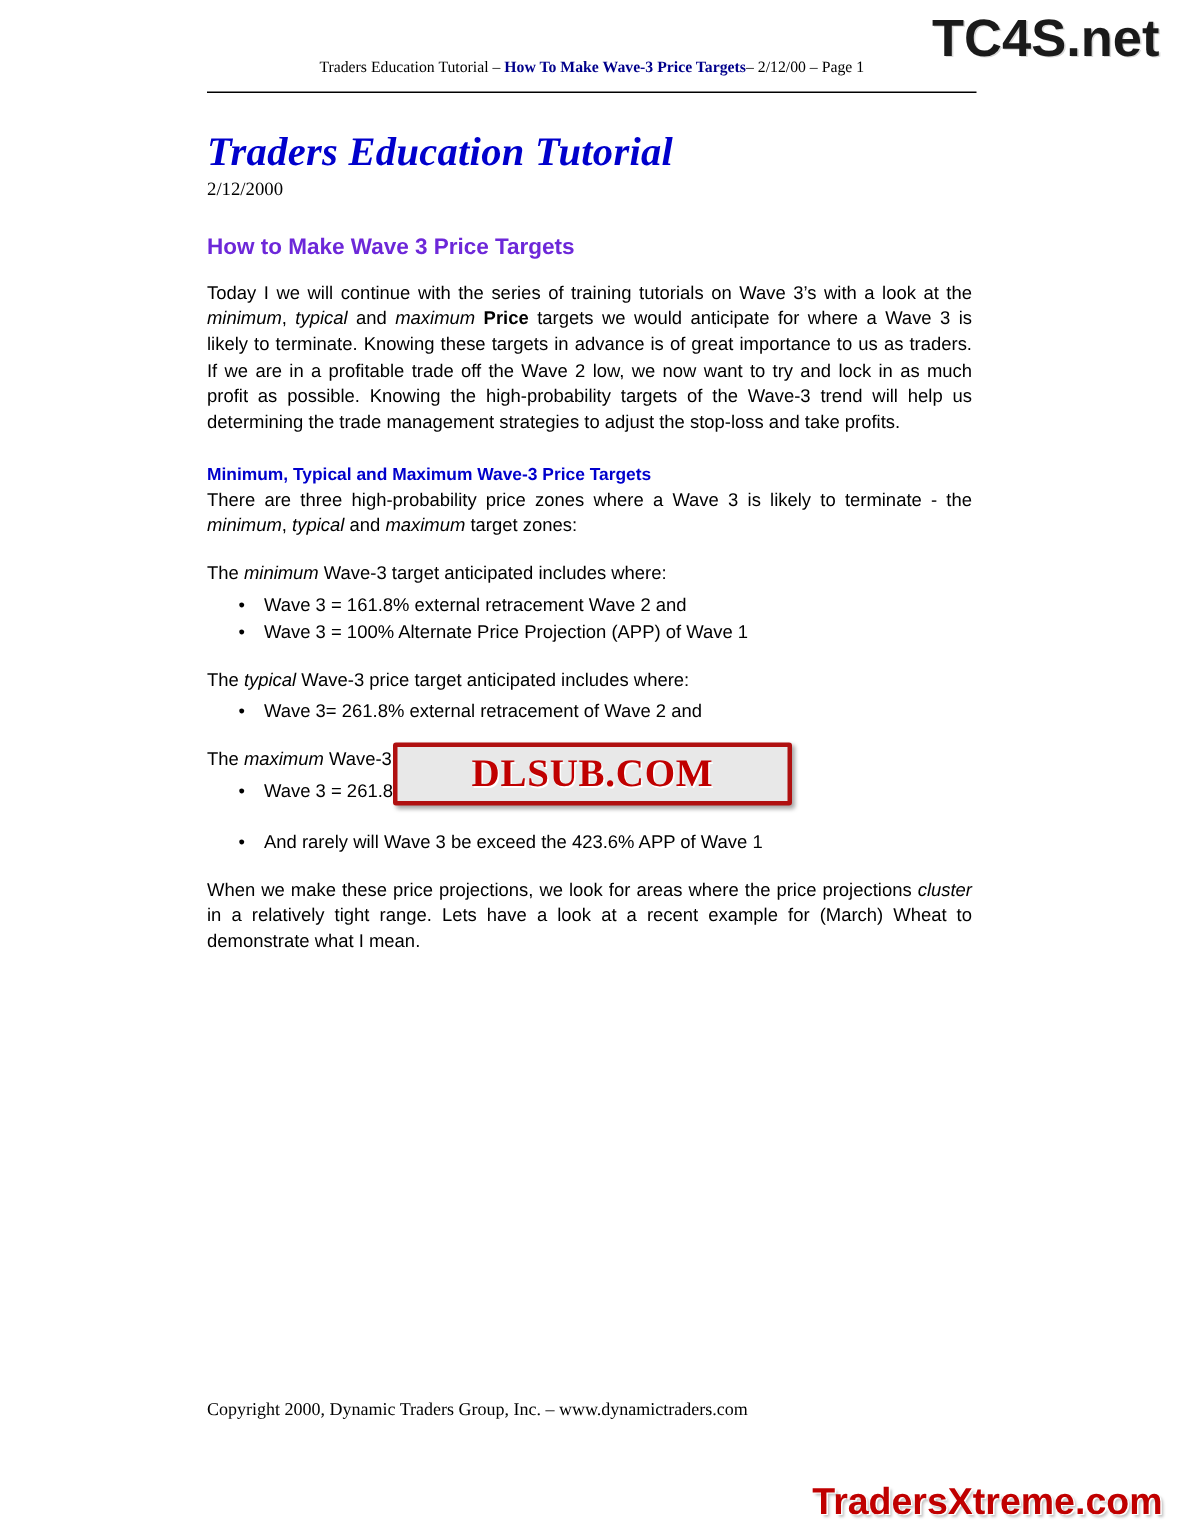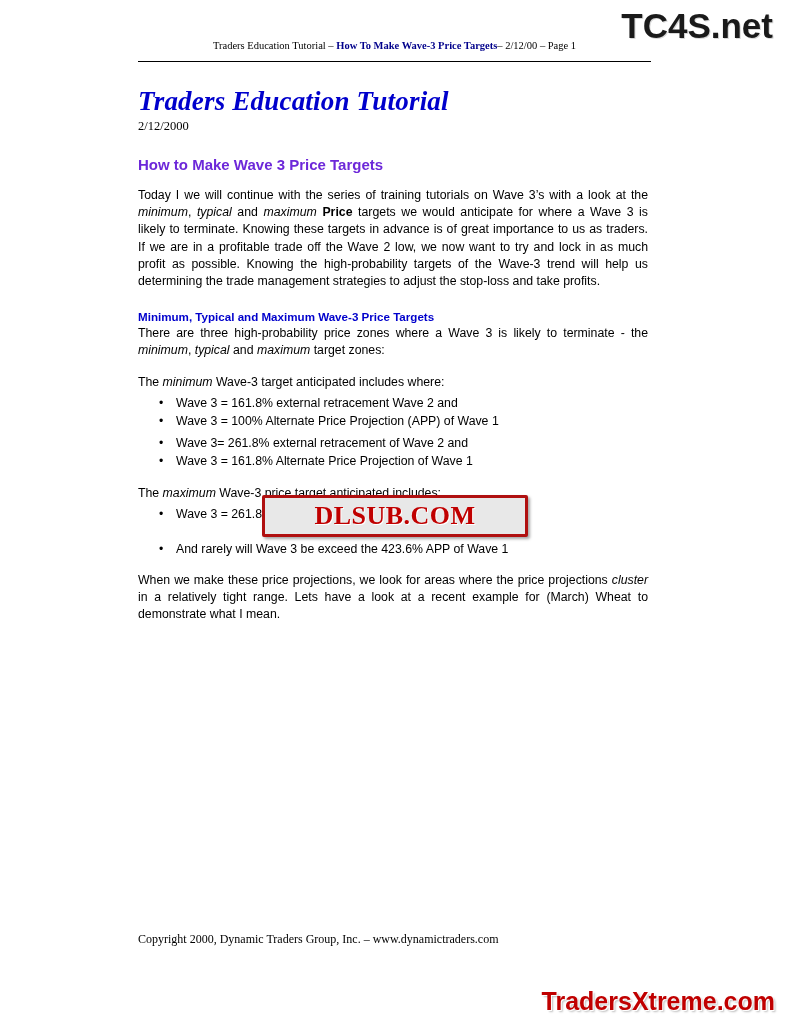--- a/index.html
+++ b/index.html
@@ -212,24 +212,24 @@
 
     <p class="body-text tight"><span>There are three high-probability price zones where a Wave 3 is likely to terminate - the </span><span class="it">minimum</span><span>, </span><span class="it">typical</span><span> and </span><span class="it">maximum</span><span> target zones:</span></p>
 
     <p class="body-text"><span>The </span><span class="it">minimum</span><span> Wave-3 target anticipated includes where:</span></p>
 
     <ul class="bullets">
       <li>Wave 3 = 161.8% external retracement Wave 2 and</li>
       <li>Wave 3 = 100% Alternate Price Projection (APP) of Wave 1</li>
     </ul>
 
+    <p class="body-text"><span>The </span><span class="it">typical</span><span> Wave-3 price target anticipated includes where:</span></p>
 
     <ul class="bullets">
       <li>Wave 3= 261.8% external retracement of Wave 2 and</li>
-      <li>Wave 3 = 161.8% Alternate Price Projection of Wave 1</li>
     </ul>
 
     <p class="body-text"><span>The </span><span class="it">maximum</span><span> Wave-3 price target anticipated includes:</span></p>
 
     <ul class="bullets">
       <li>Wave 3 = 261.8% Alternate Price Projection of Wave 1</li>
       <li class="gap">And rarely will Wave 3 be exceed the 423.6% APP of Wave 1</li>
     </ul>
 
     <p class="body-text"><span>When we make these price projections, we look for areas where the price projections </span><span class="it">cluster</span><span> in a relatively tight range. Lets have a look at a recent example for (March) Wheat to demonstrate what I mean.</span></p>

